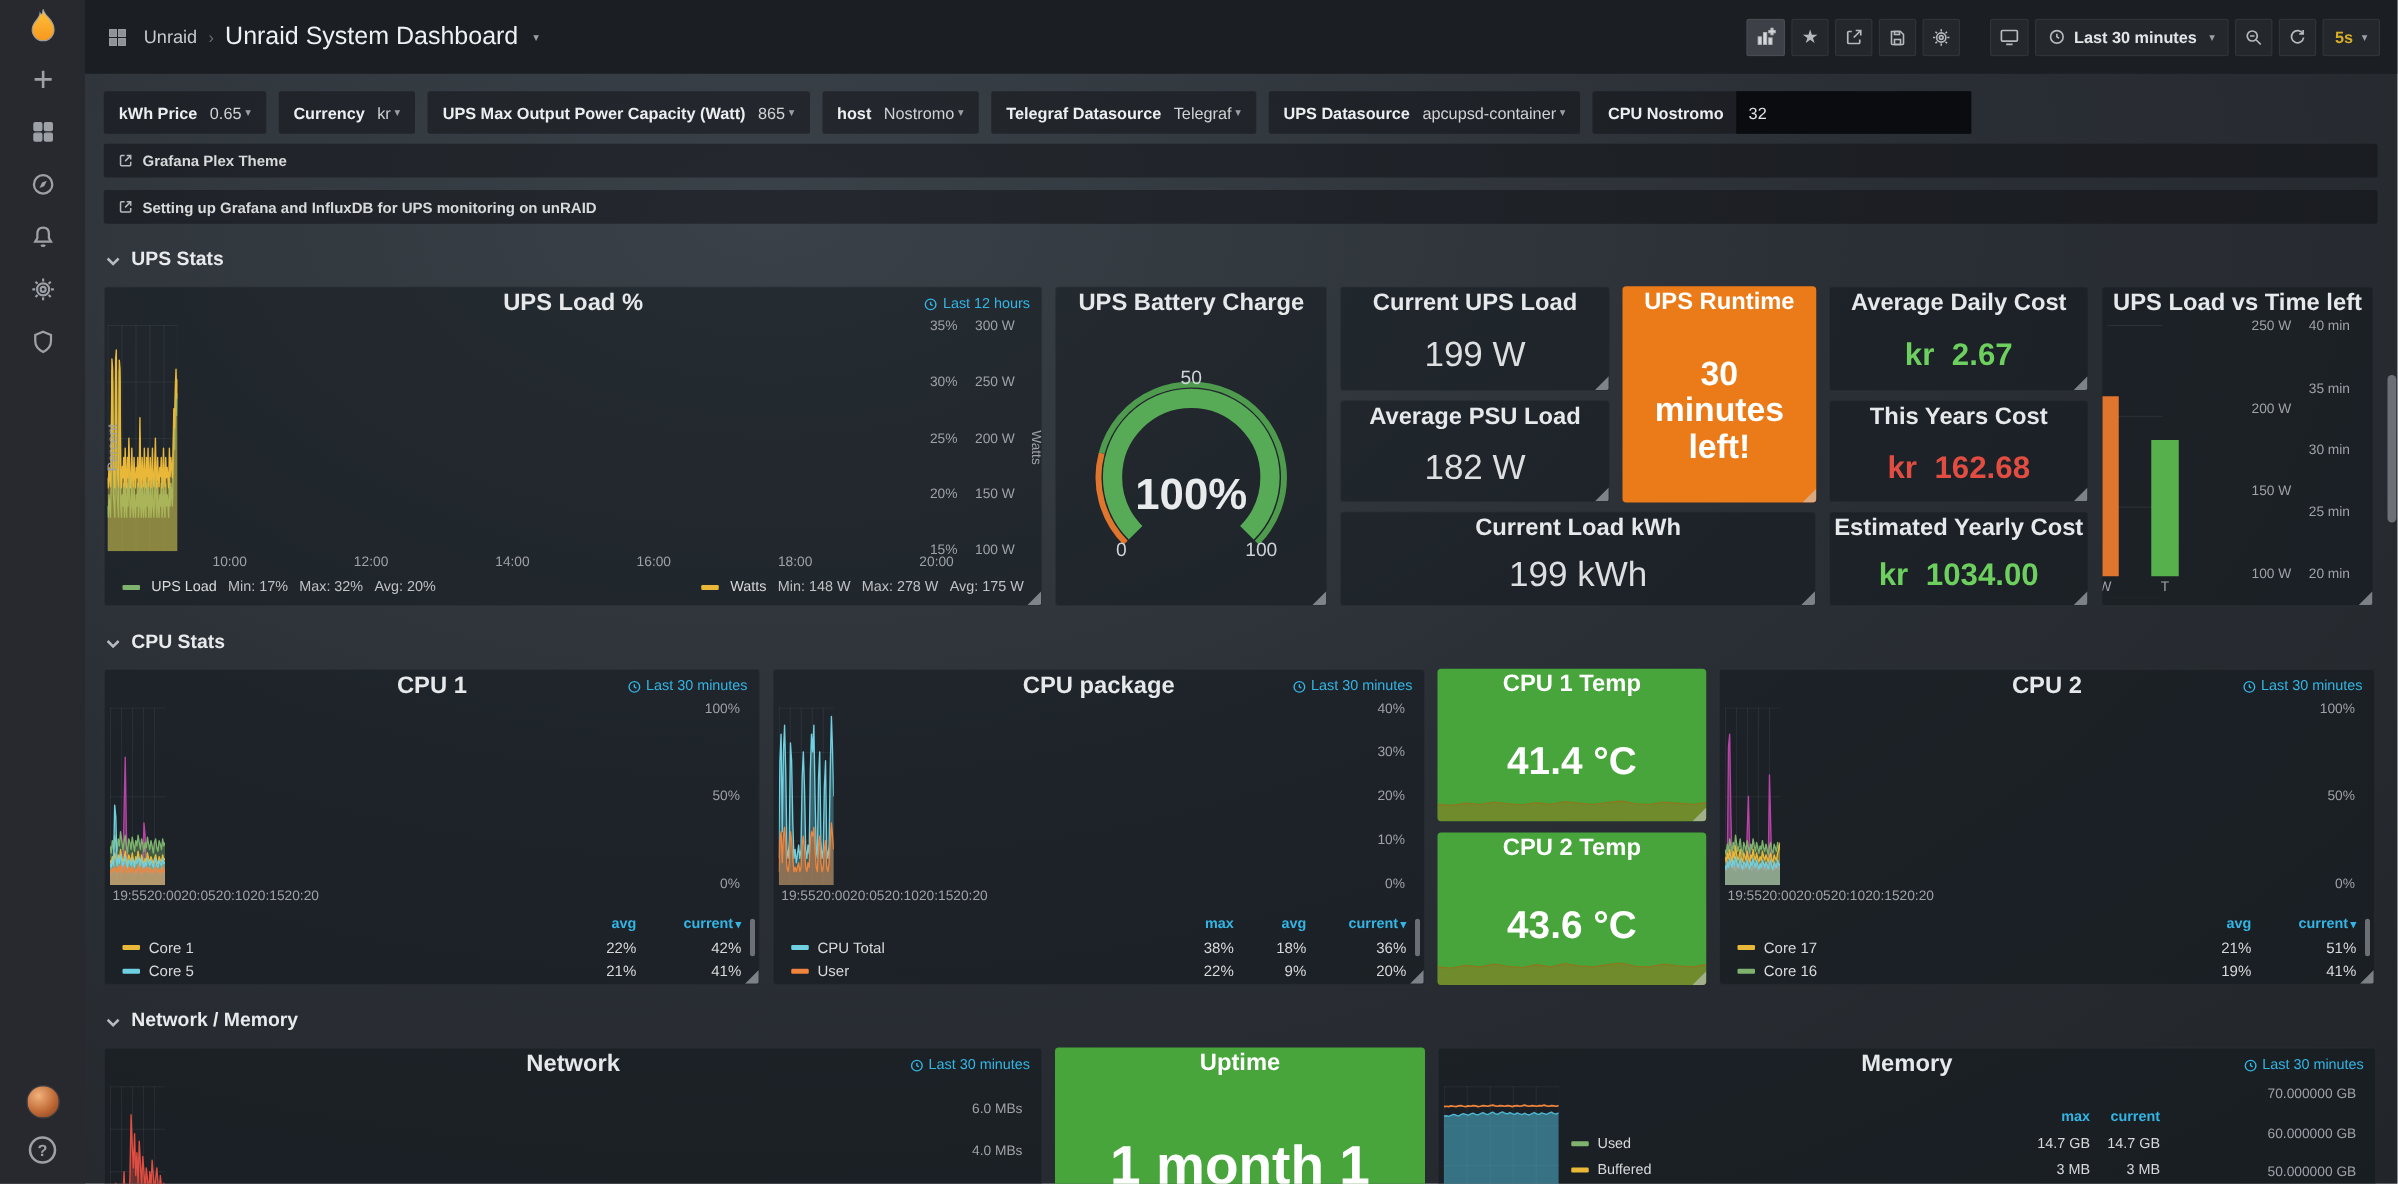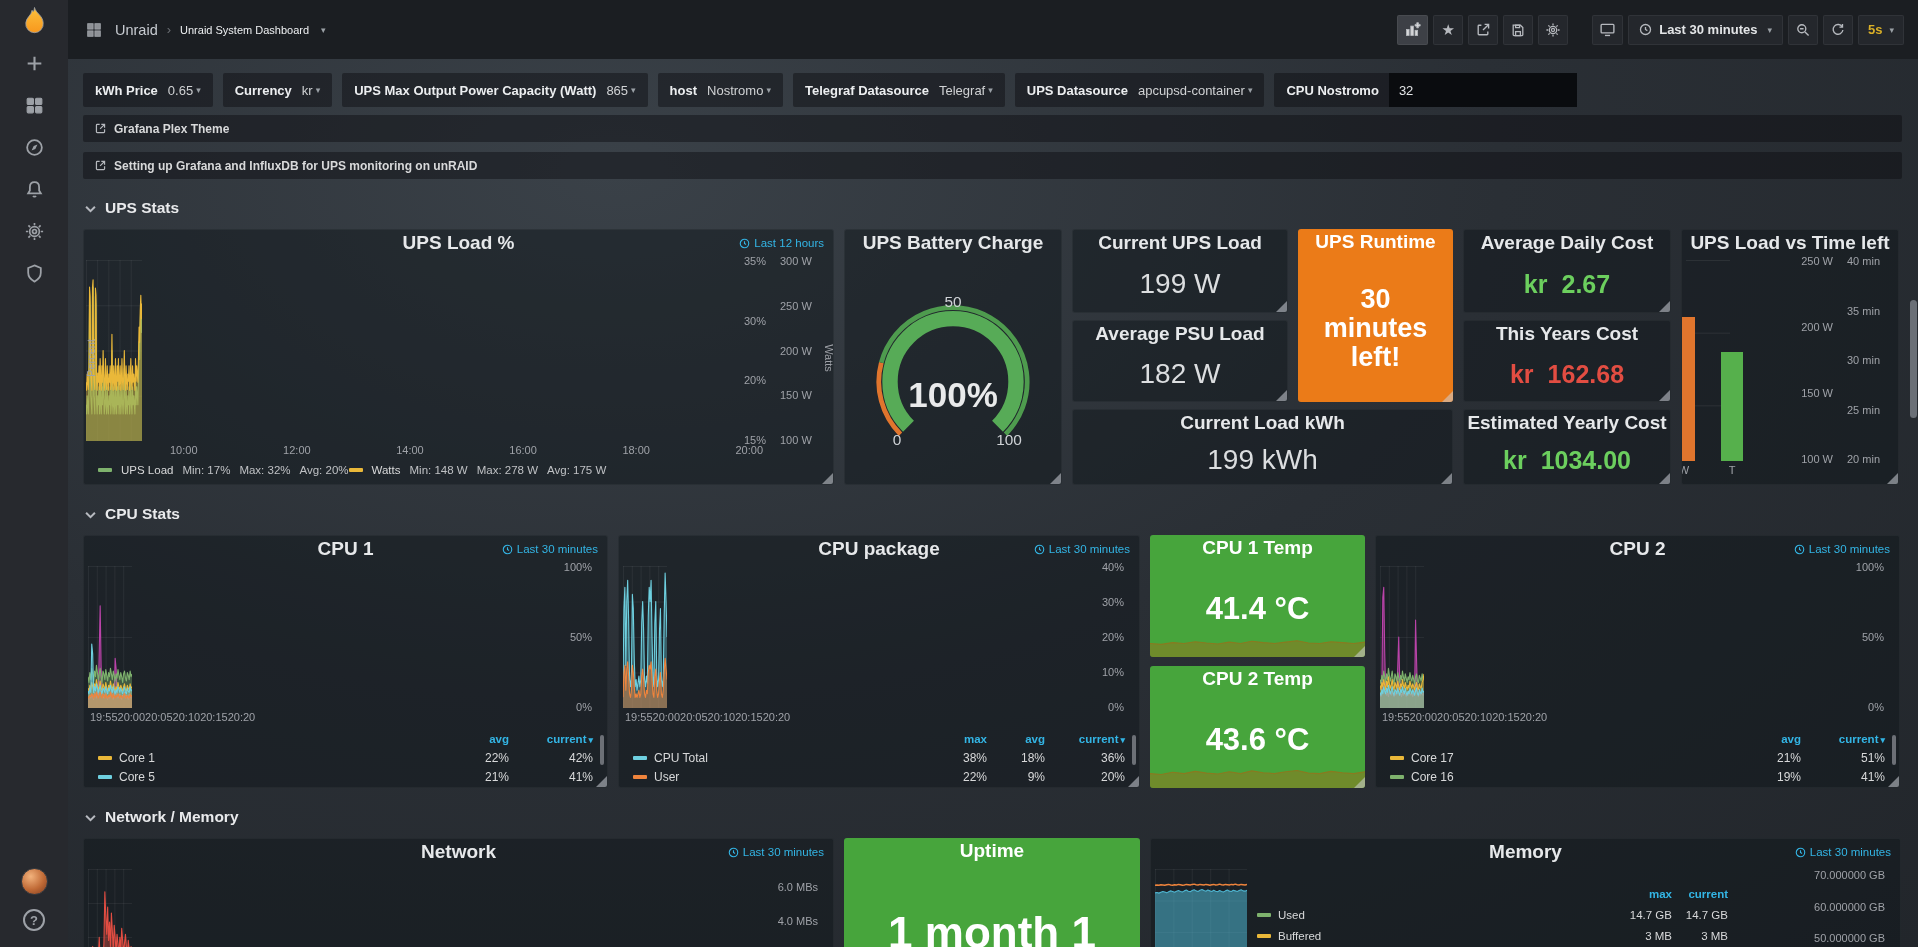--- a/index.html
+++ b/index.html
@@ -15,21 +15,21 @@
   .side-icon svg{stroke:#9da1a7;}
   .side-spacer{flex:1;}
   .avatar{width:27px;height:27px;border-radius:50%;background:radial-gradient(circle at 35% 30%, #f2b27c 0%, #c06a36 55%, #7c3b20 100%);border:1px solid #3a3d42;margin-bottom:14px;cursor:pointer;}
   .help-circ{width:22px;height:22px;border-radius:50%;border:2px solid #9da1a7;color:#9da1a7;font-size:13px;font-weight:bold;display:flex;align-items:center;justify-content:center;margin-bottom:16px;cursor:pointer;}
 
   
   .topbar{position:absolute;left:68px;right:0;top:0;height:59px;background:#1b1e22;display:flex;align-items:center;padding:0 14px;z-index:20;}
   .tb-left{display:flex;align-items:center;gap:9px;}
   .crumb-app{color:#c7cbd1;font-size:14.5px;}
   .crumb-sep{color:#6a6e73;font-size:13px;}
-  .crumb-title{color:#eef0f2;font-size:11px;}
+  .crumb-title{color:#eef0f2;font-size:20px;}
   .caret{font-size:9px;color:#9aa0a6;margin-left:3px;}
   .tb-right{margin-left:auto;display:flex;align-items:center;gap:5px;}
   .icon-btn{height:30px;min-width:30px;border:1px solid rgba(255,255,255,.06);background:#24272c;border-radius:2px;display:flex;align-items:center;justify-content:center;cursor:pointer;color:#b6b9be;padding:0 6px;}
   .icon-btn.active{background:#3d4046;}
   .icon-btn svg{stroke:#b6b9be;}
   .star-glyph{font-size:15px;color:#b6b9be;line-height:1;}
   .tb-gap{width:14px;}
   .time-btn{height:30px;border:1px solid rgba(255,255,255,.06);background:#24272c;border-radius:2px;display:flex;align-items:center;gap:7px;padding:0 10px;cursor:pointer;color:#d8d9da;}
   .time-btn svg{stroke:#b6b9be;}
   .time-label{font-size:13px;font-weight:bold;color:#e3e5e7;}
@@ -81,21 +81,21 @@
   .grid-a{background-image:linear-gradient(to right,rgba(255,255,255,.055) 1px,transparent 1px),linear-gradient(to bottom,rgba(255,255,255,.055) 1px,transparent 1px);background-size:20% 100%,100% 25%;}
   .grid-b{background-image:linear-gradient(to right,rgba(255,255,255,.055) 1px,transparent 1px),linear-gradient(to bottom,rgba(255,255,255,.055) 1px,transparent 1px);background-size:20% 100%,100% 50%;}
   .grid-net{background-image:linear-gradient(to right,rgba(255,255,255,.055) 1px,transparent 1px),linear-gradient(to bottom,rgba(255,255,255,.055) 1px,transparent 1px);background-size:20% 100%,100% 34px;}
   .grid-mem{background-image:linear-gradient(to right,rgba(255,255,255,.055) 1px,transparent 1px),linear-gradient(to bottom,rgba(255,255,255,.055) 1px,transparent 1px);background-size:20% 100%,100% 31.5px;}
   .grid-h3{background-image:linear-gradient(to bottom,rgba(255,255,255,.07) 1px,transparent 1px);background-size:100% 33.34%;}
   .axis-rot{position:absolute;top:50%;font-size:11px;color:#9fa2a8;z-index:2;}
   .axis-rot.l{left:-12px;transform:translateY(-50%) rotate(-90deg);}
   .axis-rot.r{right:-10px;transform:translateY(-50%) rotate(90deg);}
 
   
-  .ups-legend{flex:0 0 24px;display:flex;justify-content:flex-start;align-items:center;padding:0 14px 4px 14px;font-size:11.5px;color:#c9cacc;}
+  .ups-legend{flex:0 0 24px;display:flex;justify-content:space-between;align-items:center;padding:0 14px 4px 14px;font-size:11.5px;color:#c9cacc;gap:24px;}
   .leg-group{display:flex;align-items:center;gap:9px;cursor:pointer;}
   .marker{display:inline-block;width:14px;height:4px;border-radius:1px;flex:0 0 14px;}
   .leg-name{color:#d8d9da;}
   .leg-stat{color:#bfc1c4;}
 
   
   .legend-table{flex:0 0 60px;position:relative;padding:2px 14px 4px 14px;font-size:12px;overflow:hidden;}
   .lt-head,.lt-row{display:grid;align-items:center;height:19px;}
   .cols3 .lt-head,.cols3 .lt-row{grid-template-columns:1fr 66px 84px;}
   .cols4 .lt-head,.cols4 .lt-row{grid-template-columns:1fr 58px 58px 80px;}
@@ -376,20 +376,21 @@
               <path d="M7 4.2V7l2 1.2"></path>
             </svg>
           <span>Last 12 hours</span>
         </div>
         <div class="ts-chart ts-ups" style="position:relative;">
           <span class="axis-rot l">Percent</span>
           <span class="axis-rot r">Watts</span>
           <div class="yticks" style="padding-left:14px;">
               <span>35%</span>
               <span>30%</span>
+              <span>25%</span>
               <span>20%</span>
               <span>15%</span>
             </div>
           <div class="plot grid-a">
               <svg viewBox="0 0 100 100" preserveAspectRatio="none">
                 <polygon points="0,100.00 0.00,80.00 1.05,85.00 2.11,75.00 3.16,80.00 4.21,85.00 5.26,70.00 6.32,20.00 7.37,25.00 8.42,75.00 9.47,80.00 10.53,85.00 11.58,20.00 12.63,15.00 13.68,75.00 14.74,80.00 15.79,85.00 16.84,20.00 17.89,25.00 18.95,80.00 20.00,85.00 21.05,75.00 22.11,80.00 23.16,70.00 24.21,85.00 25.26,65.00 26.32,80.00 27.37,85.00 28.42,70.00 29.47,80.00 30.53,60.00 31.58,75.00 32.63,85.00 33.68,80.00 34.74,65.00 35.79,80.00 36.84,85.00 37.89,70.00 38.95,80.00 40.00,85.00 41.05,75.00 42.11,80.00 43.16,70.00 44.21,85.00 45.26,80.00 46.32,50.00 47.37,80.00 48.42,85.00 49.47,70.00 50.53,80.00 51.58,85.00 52.63,65.00 53.68,80.00 54.74,85.00 55.79,70.00 56.84,80.00 57.89,65.00 58.95,85.00 60.00,80.00 61.05,70.00 62.11,85.00 63.16,80.00 64.21,65.00 65.26,80.00 66.32,85.00 67.37,75.00 68.42,60.00 69.47,80.00 70.53,85.00 71.58,70.00 72.63,80.00 73.68,85.00 74.74,75.00 75.79,80.00 76.84,70.00 77.89,85.00 78.95,80.00 80.00,65.00 81.05,80.00 82.11,85.00 83.16,70.00 84.21,80.00 85.26,75.00 86.32,80.00 87.37,85.00 88.42,65.00 89.47,80.00 90.53,70.00 91.58,75.00 92.63,80.00 93.68,65.00 94.74,45.00 95.79,55.00 96.84,35.00 97.89,25.00 98.95,40.00 100.00,30.00 100,100.00" fill="#7eb26d" fill-opacity="0.45"></polygon>
                 <polyline points="0.00,80.00 1.05,85.00 2.11,75.00 3.16,80.00 4.21,85.00 5.26,70.00 6.32,20.00 7.37,25.00 8.42,75.00 9.47,80.00 10.53,85.00 11.58,20.00 12.63,15.00 13.68,75.00 14.74,80.00 15.79,85.00 16.84,20.00 17.89,25.00 18.95,80.00 20.00,85.00 21.05,75.00 22.11,80.00 23.16,70.00 24.21,85.00 25.26,65.00 26.32,80.00 27.37,85.00 28.42,70.00 29.47,80.00 30.53,60.00 31.58,75.00 32.63,85.00 33.68,80.00 34.74,65.00 35.79,80.00 36.84,85.00 37.89,70.00 38.95,80.00 40.00,85.00 41.05,75.00 42.11,80.00 43.16,70.00 44.21,85.00 45.26,80.00 46.32,50.00 47.37,80.00 48.42,85.00 49.47,70.00 50.53,80.00 51.58,85.00 52.63,65.00 53.68,80.00 54.74,85.00 55.79,70.00 56.84,80.00 57.89,65.00 58.95,85.00 60.00,80.00 61.05,70.00 62.11,85.00 63.16,80.00 64.21,65.00 65.26,80.00 66.32,85.00 67.37,75.00 68.42,60.00 69.47,80.00 70.53,85.00 71.58,70.00 72.63,80.00 73.68,85.00 74.74,75.00 75.79,80.00 76.84,70.00 77.89,85.00 78.95,80.00 80.00,65.00 81.05,80.00 82.11,85.00 83.16,70.00 84.21,80.00 85.26,75.00 86.32,80.00 87.37,85.00 88.42,65.00 89.47,80.00 90.53,70.00 91.58,75.00 92.63,80.00 93.68,65.00 94.74,45.00 95.79,55.00 96.84,35.00 97.89,25.00 98.95,40.00 100.00,30.00" fill="none" stroke="#7eb26d" stroke-width="1.1" vector-effect="non-scaling-stroke" stroke-linejoin="round"></polyline>
                 <polygon points="0,100.00 0.00,67.50 1.05,72.00 2.11,63.00 3.16,67.50 4.21,71.50 5.26,58.50 6.32,15.00 7.37,19.50 8.42,63.00 9.47,67.00 10.53,72.00 11.58,15.00 12.63,11.00 13.68,63.00 14.74,67.50 15.79,71.50 16.84,15.50 17.89,19.50 18.95,67.00 20.00,72.00 21.05,62.50 22.11,67.50 23.16,58.50 24.21,71.50 25.26,54.50 26.32,67.00 27.37,72.00 28.42,58.50 29.47,67.50 30.53,50.00 31.58,63.00 32.63,72.00 33.68,67.00 34.74,54.50 35.79,67.50 36.84,71.50 37.89,58.50 38.95,67.00 40.00,72.00 41.05,63.00 42.11,67.50 43.16,58.50 44.21,71.50 45.26,67.00 46.32,41.00 47.37,67.50 48.42,72.00 49.47,58.50 50.53,67.00 51.58,71.50 52.63,54.50 53.68,67.50 54.74,72.00 55.79,58.50 56.84,67.00 57.89,54.50 58.95,71.50 60.00,67.50 61.05,58.50 62.11,72.00 63.16,67.00 64.21,54.50 65.26,67.50 66.32,71.50 67.37,63.00 68.42,50.00 69.47,67.00 70.53,72.00 71.58,58.50 72.63,67.50 73.68,71.50 74.74,63.00 75.79,67.00 76.84,58.50 77.89,72.00 78.95,67.50 80.00,54.50 81.05,67.00 82.11,71.50 83.16,58.50 84.21,67.50 85.26,63.00 86.32,67.50 87.37,72.00 88.42,54.50 89.47,67.00 90.53,58.50 91.58,63.00 92.63,67.50 93.68,54.50 94.74,37.00 95.79,45.50 96.84,28.00 97.89,19.50 98.95,32.50 100.00,24.00 100,100.00" fill="#eab839" fill-opacity="0.4"></polygon>
                 <polyline points="0.00,67.50 1.05,72.00 2.11,63.00 3.16,67.50 4.21,71.50 5.26,58.50 6.32,15.00 7.37,19.50 8.42,63.00 9.47,67.00 10.53,72.00 11.58,15.00 12.63,11.00 13.68,63.00 14.74,67.50 15.79,71.50 16.84,15.50 17.89,19.50 18.95,67.00 20.00,72.00 21.05,62.50 22.11,67.50 23.16,58.50 24.21,71.50 25.26,54.50 26.32,67.00 27.37,72.00 28.42,58.50 29.47,67.50 30.53,50.00 31.58,63.00 32.63,72.00 33.68,67.00 34.74,54.50 35.79,67.50 36.84,71.50 37.89,58.50 38.95,67.00 40.00,72.00 41.05,63.00 42.11,67.50 43.16,58.50 44.21,71.50 45.26,67.00 46.32,41.00 47.37,67.50 48.42,72.00 49.47,58.50 50.53,67.00 51.58,71.50 52.63,54.50 53.68,67.50 54.74,72.00 55.79,58.50 56.84,67.00 57.89,54.50 58.95,71.50 60.00,67.50 61.05,58.50 62.11,72.00 63.16,67.00 64.21,54.50 65.26,67.50 66.32,71.50 67.37,63.00 68.42,50.00 69.47,67.00 70.53,72.00 71.58,58.50 72.63,67.50 73.68,71.50 74.74,63.00 75.79,67.00 76.84,58.50 77.89,72.00 78.95,67.50 80.00,54.50 81.05,67.00 82.11,71.50 83.16,58.50 84.21,67.50 85.26,63.00 86.32,67.50 87.37,72.00 88.42,54.50 89.47,67.00 90.53,58.50 91.58,63.00 92.63,67.50 93.68,54.50 94.74,37.00 95.79,45.50 96.84,28.00 97.89,19.50 98.95,32.50 100.00,24.00" fill="none" stroke="#eab839" stroke-width="1.1" vector-effect="non-scaling-stroke" stroke-linejoin="round"></polyline>
               </svg>

